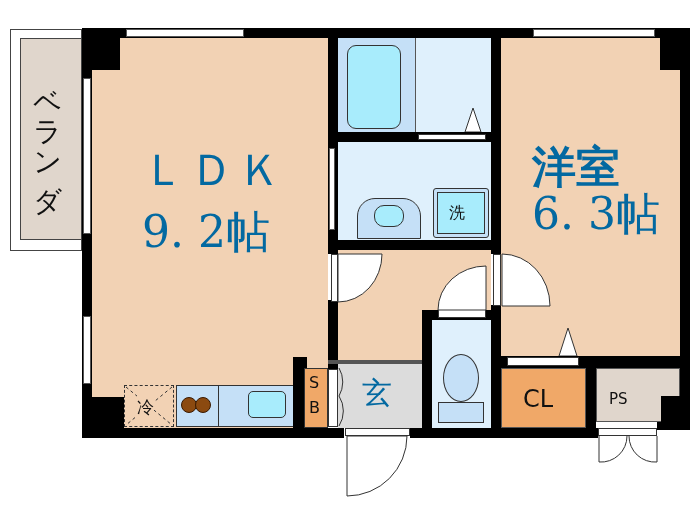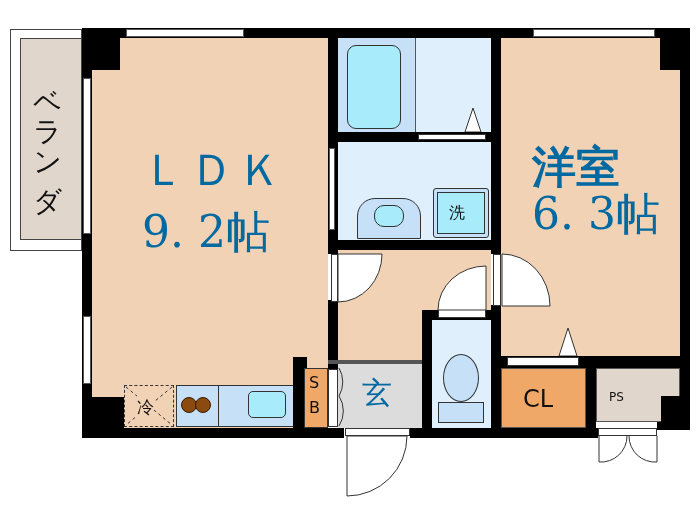--- a/index.html
+++ b/index.html
@@ -130,17 +130,17 @@
   </svg>
 
 <div class="abs wall" style="left:501px;top:356px;width:189px;height:12px;"></div>
 <div class="abs door" style="left:507px;top:357px;width:72px;height:9px;"></div>
 <div class="abs room-cl" style="left:501px;top:368px;width:85px;height:60px;border:1px solid #555;"></div>
 <div class="abs label-sm" style="left:523px;top:385px;font-size:24px;">CL</div>
 <div class="abs wall" style="left:586px;top:356px;width:10px;height:74px;"></div>
 
 <div class="abs room-ps" style="left:596px;top:368px;width:84px;height:54px;border:1px solid #555;"></div>
 <div class="abs wall" style="left:661px;top:396px;width:29px;height:34px;"></div>
-<div class="abs label-sm" style="left:609px;top:390px;font-size:12px;">PS</div>
+<div class="abs label-sm" style="left:609px;top:390px;font-size:15px;">PS</div>
 <div class="abs door" style="left:598px;top:428px;width:59px;height:8px;"></div>
 <svg class="abs" style="left:597px;top:434px;" width="62" height="30">
     <path d="M2 2 L2 28 A26 26 0 0 0 30 2 M60 2 L60 28 A26 26 0 0 1 32 2" fill="#fff" stroke="#333"></path>
   </svg>
 
 </body></html>

